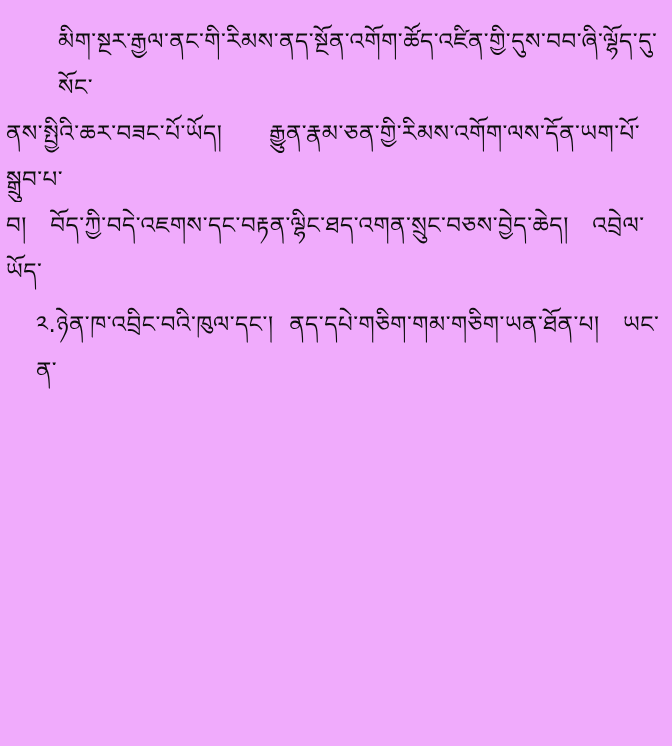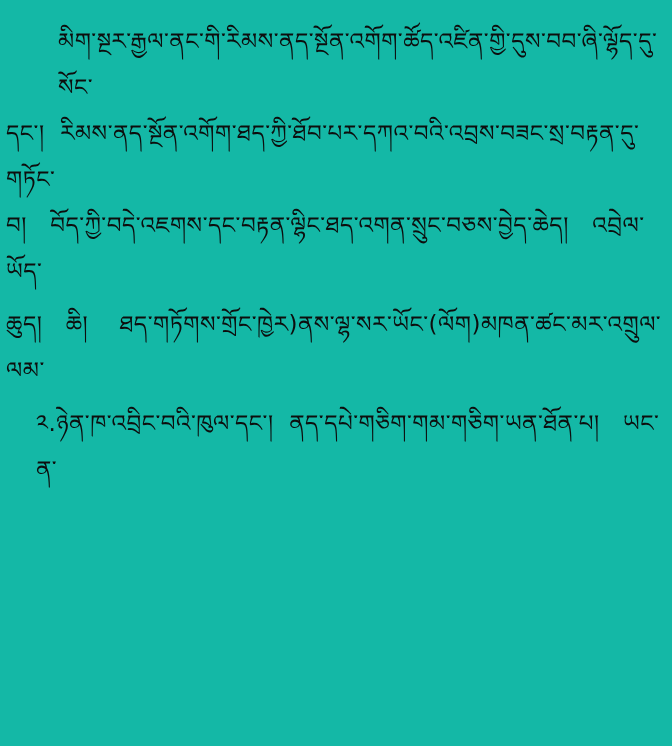--- a/index.html
+++ b/index.html
@@ -11,21 +11,21 @@
     width: 672px;
     height: 746px;
     overflow: hidden;
     font-family: "DejaVu Sans", sans-serif;
   }
   .doc-page {
     box-sizing: border-box;
     width: 672px;
     height: 746px;
     padding: 18px 5px 0 6px;
-    background: #14b8a6;
+    background: #f0abfc;
     color: #0d0d0d;
   }
   .paragraph {
     margin: 0;
   }
   .paragraph + .paragraph {
     margin-top: 7px;
   }
   .text-line {
     font-size: 23px;
@@ -43,26 +43,25 @@
     padding-left: 30px;
   }
 </style>
 </head>
 <body>
 
 <div class="doc-page">
 
   <div class="paragraph">
     <div class="text-line indent-intro">མིག་སྔར་རྒྱལ་ནང་གི་རིམས་ནད་སྔོན་འགོག་ཚོད་འཛིན་གྱི་དུས་བབ་ཞི་ལྷོད་དུ་སོང་</div>
-    <div class="text-line">དང་།  རིམས་ནད་སྔོན་འགོག་ཐད་ཀྱི་ཐོབ་པར་དཀའ་བའི་འབྲས་བཟང་སྲ་བརྟན་དུ་གཏོང་</div>
+    <div class="text-line">ནས་སྤྱིའི་ཆར་བཟང་པོ་ཡོད།      རྒྱུན་རྣམ་ཅན་གྱི་རིམས་འགོག་ལས་དོན་ཡག་པོ་སྒྲུབ་པ་</div>
     <div class="text-line">བ།   བོད་ཀྱི་བདེ་འཇགས་དང་བརྟན་ལྷིང་ཐད་འགན་སྲུང་བཅས་བྱེད་ཆེད།   འབྲེལ་ཡོད་</div>
   </div>
 
   <div class="paragraph">
-    <div class="text-line">ཆུད།   ཆི།    ཐད་གཏོགས་གྲོང་ཁྱེར)ནས་ལྷ་སར་ཡོང་(ལོག)མཁན་ཚང་མར་འགྲུལ་ལམ་</div>
   </div>
 
   <div class="paragraph">
     <div class="text-line indent-item">༢.ཉེན་ཁ་འབྲིང་བའི་ཁུལ་དང་།  ནད་དཔེ་གཅིག་གམ་གཅིག་ཡན་ཐོན་པ།   ཡང་ན་</div>
 
   </div>
 
 </div>
 
 </body></html>

